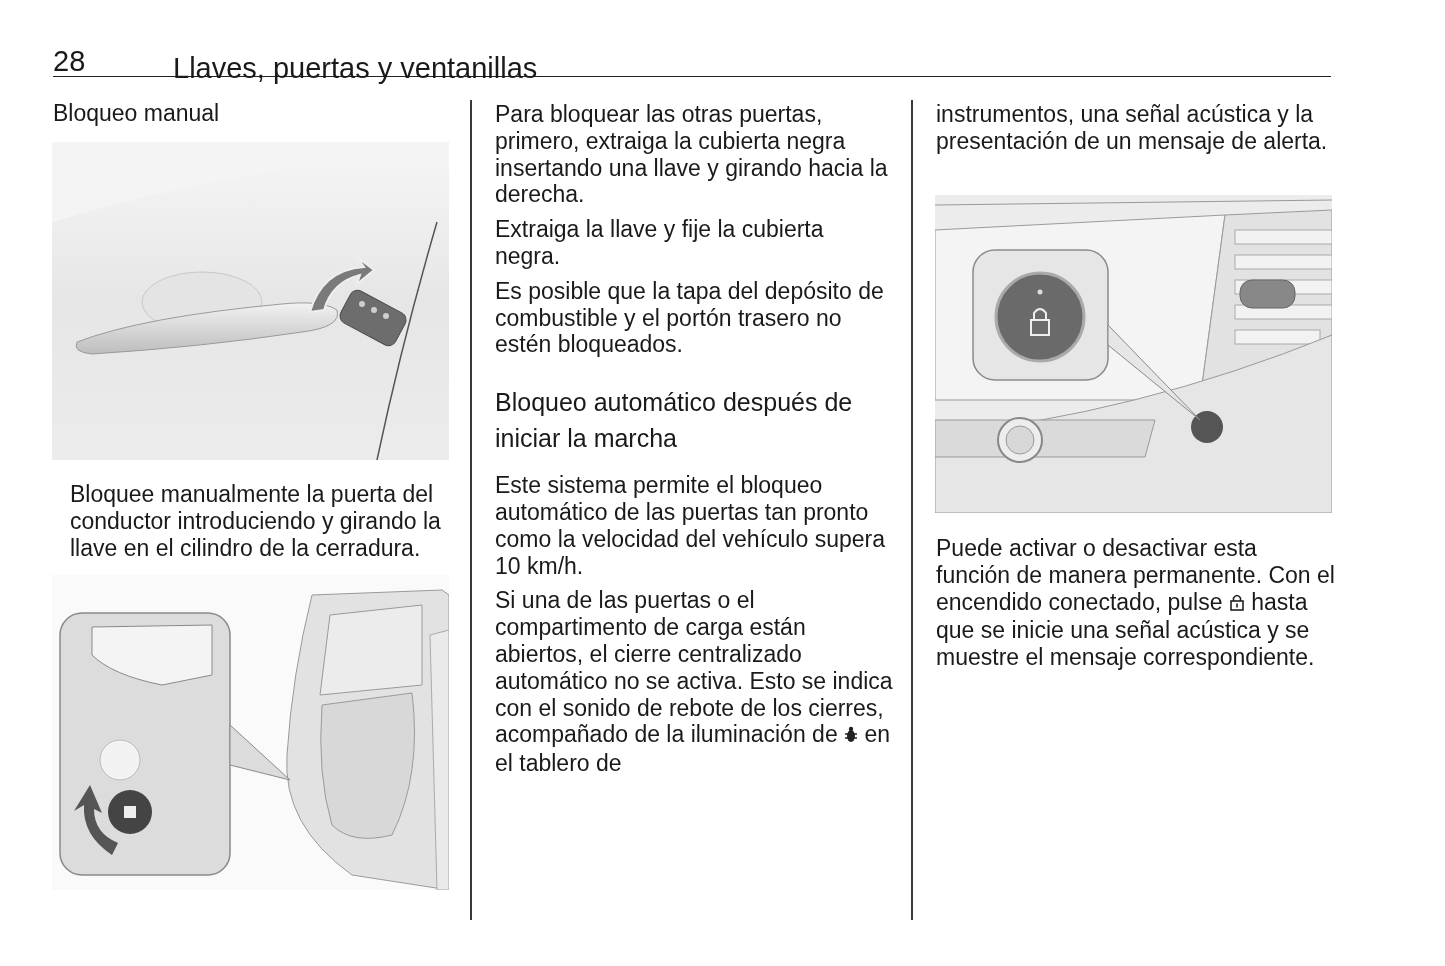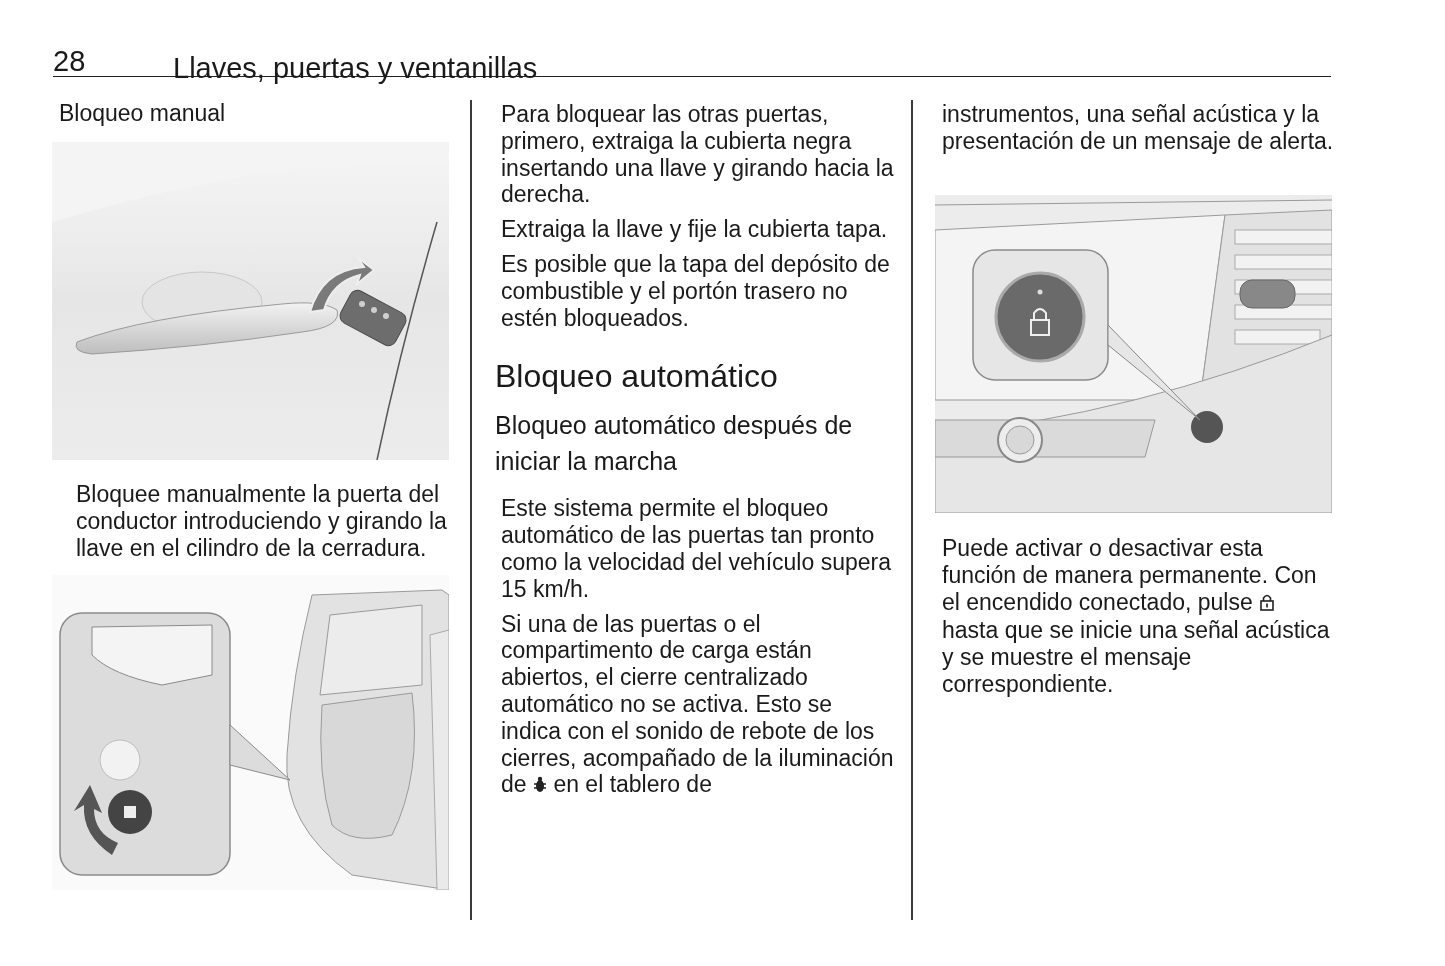--- a/index.html
+++ b/index.html
@@ -3,21 +3,21 @@
 <meta charset="utf-8">
 <style>
   html, body { margin:0; padding:0; background:#ffffff; }
   body { width:1445px; height:966px; position:relative; overflow:hidden;
          font-family:"Liberation Sans", sans-serif; color:#1a1a1a; }
   .header { position:absolute; left:53px; top:40px; width:1278px; height:36px; border-bottom:1.5px solid #222; }
   .page-num { position:absolute; left:0; top:5px; font-size:29px; }
   .chapter { position:absolute; left:120px; top:12px; font-size:29px; }
   .vrule { position:absolute; width:2px; background:#3a3a3a; }
   .col { position:absolute; font-size:23px; line-height:26.8px; }
-  .col p { margin:0 0 8px 6px; }
+  .col p { margin:0 0 8px 0; }
   .h1 { font-size:32px; line-height:38px; margin:0 0 12px 0; }
   .h2 { font-size:25px; line-height:36px; margin:0 0 16px 0; }
   .fig { position:absolute; overflow:hidden; background:#eeeeee; }
   .inline-icon { display:inline-block; vertical-align:middle; }
 </style>
 </head>
 <body>
 
 <div class="header">
   <span class="page-num">28</span>
@@ -72,25 +72,24 @@
     <circle cx="68" cy="185" r="20" fill="#f2f2f2" stroke="#bbb"></circle>
     <circle cx="78" cy="237" r="22" fill="#444"></circle>
     <rect x="72" y="231" width="12" height="12" fill="#eee"></rect>
     <path d="M60 280 Q30 260 32 230 L22 236 L38 210 L50 238 L42 234 Q42 258 66 268 Z" fill="#555"></path>
     <path d="M178 150 L238 205 L178 190 Z" fill="#dcdcdc" stroke="#8a8a8a"></path>
   </svg>
 </div>
 
 <div class="col" style="left:495px; top:101px; width:400px;">
   <p>Para bloquear las otras puertas, primero, extraiga la cubierta negra insertando una llave y girando hacia la derecha.</p>
-  <p>Extraiga la llave y fije la cubierta tapa.</p>
+  <p>Extraiga la llave y fije la cubierta negra.</p>
   <p style="margin-bottom:26px;">Es posible que la tapa del depósito de combustible y el portón trasero no estén bloqueados.</p>
-  <div class="h1">Bloqueo automático</div>
   <div class="h2">Bloqueo automático después de iniciar la marcha</div>
-  <p>Este sistema permite el bloqueo automático de las puertas tan pronto como la velocidad del vehículo supera 15 km/h.</p>
+  <p>Este sistema permite el bloqueo automático de las puertas tan pronto como la velocidad del vehículo supera 10 km/h.</p>
   <p>
     <span>Si una de las puertas o el compartimento de carga están abiertos, el cierre centralizado automático no se activa. Esto se indica con el sonido de rebote de los cierres, acompañado de la iluminación de</span>
     <span class="inline-icon">
       <svg width="14" height="18" viewBox="0 0 14 18">
           <ellipse cx="7" cy="10" rx="4" ry="6" fill="#222"></ellipse>
           <circle cx="7" cy="3" r="2.2" fill="#222"></circle>
           <path d="M1 8 L13 8 M1 12 L13 12" stroke="#222" stroke-width="1.5"></path>
         </svg>
     </span>
     <span>en el tablero de</span>

